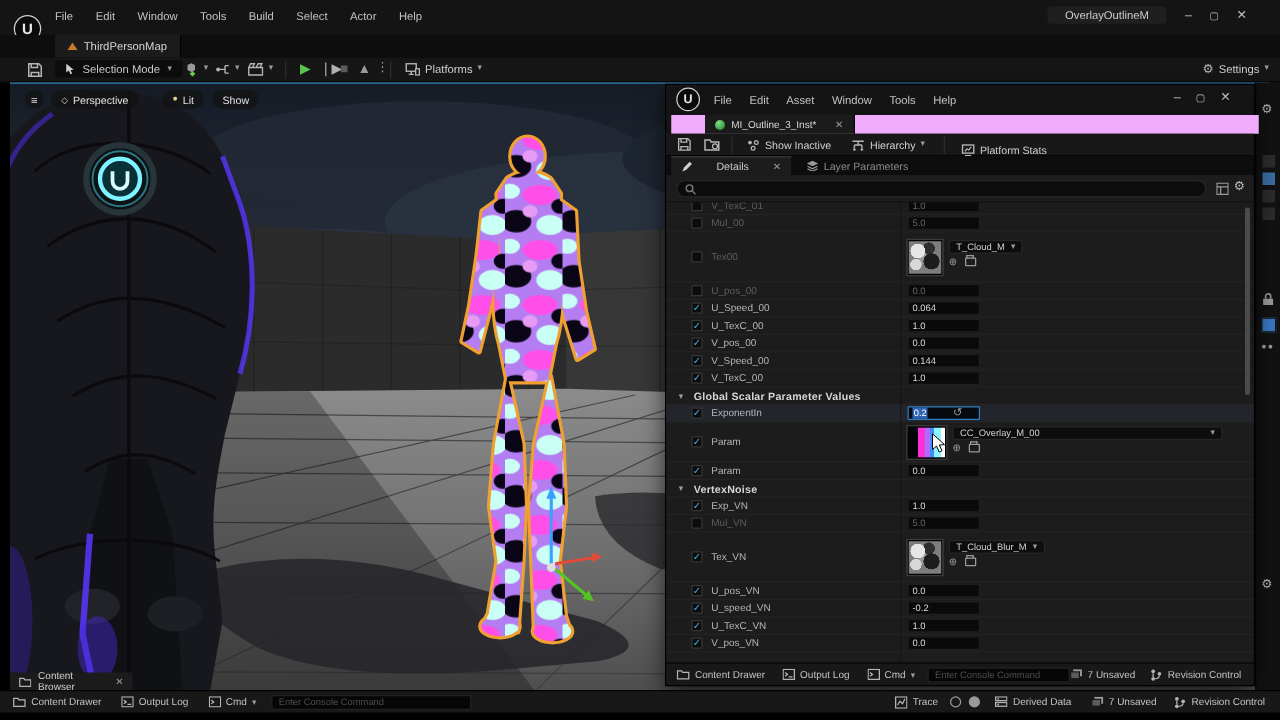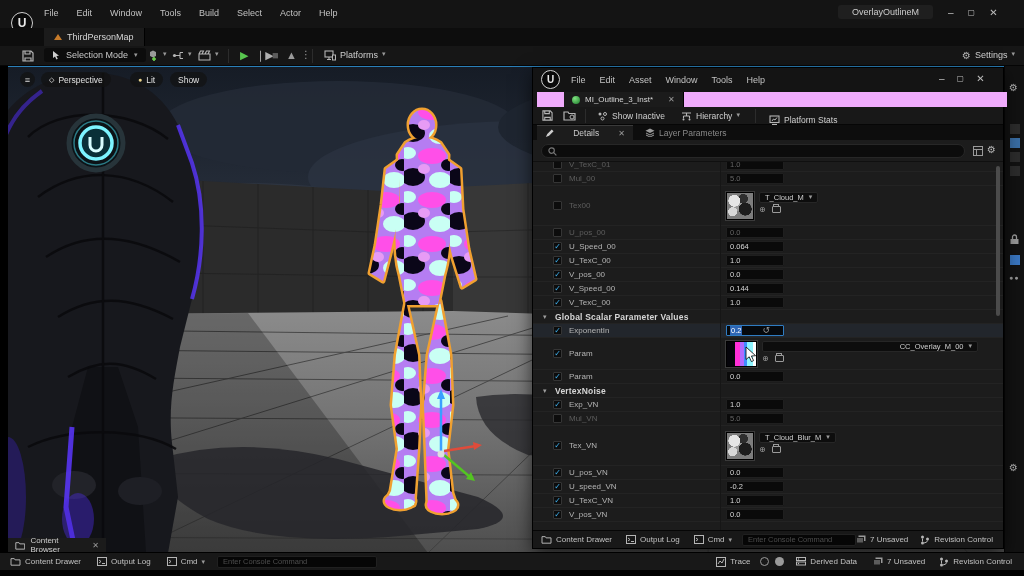--- a/index.html
+++ b/index.html
@@ -70,21 +70,21 @@
      radial-gradient(circle at 28% 30%,#e6e6e6 0 22%,transparent 23%),
      radial-gradient(circle at 70% 62%,#1d1d1d 0 26%,transparent 27%),
      radial-gradient(circle at 62% 22%,#2e2e2e 0 18%,transparent 19%),
      radial-gradient(circle at 22% 72%,#d8d8d8 0 16%,transparent 17%),
      radial-gradient(circle at 50% 50%,#9a9a9a 0 30%,transparent 31%)}
   .thumb.grad{width:31px;height:28px;background:linear-gradient(90deg,#05040a 0 26%,#ff2fd6 26% 44%,#b36bff 44% 58%,#3f8dff 58% 70%,#8ef5ff 70% 88%,#ffffff 88%)}
   .combo .thumb.grad{height:26px}
   .texcol{display:flex;flex-direction:column;gap:2px}
   .tcombo{display:flex;align-items:center;gap:5px;background:#0d0d0d;border:1px solid #262626;border-radius:2px;
      height:11px;padding:0 5px;font-size:7.5px;color:#cfcfcf;white-space:nowrap;width:max-content}
-  .tcombo.wide{width:216px;justify-content:flex-end}
+  .tcombo.wide{width:216px;justify-content:space-between}
   .tic{font-size:8px;color:#9a9a9a;margin-right:6px}
   .ticons{display:flex;align-items:center}
   .fold{display:inline-block;width:9px;height:7px;border:1px solid #9a9a9a;border-radius:1px;position:relative;top:1px}
   .fold::before{content:"";position:absolute;left:0;top:-3px;width:4px;height:2px;border:1px solid #9a9a9a;border-bottom:0}
   .miscroll{position:absolute;right:3px;top:98px;width:4px;height:150px;background:#4b4b4b;border-radius:2px;z-index:5}
   
   .sbitem{display:flex;align-items:center;gap:4px;font-size:8px;color:#c2c2c2;white-space:nowrap}
   .consolein{background:#060606;border:1px solid #202020;border-radius:2px;height:12px;width:150px;color:#999;
      font-size:7.5px;padding:0 5px;font-family:inherit;outline:0}
   .consolein::placeholder{color:#4d4d4d}

